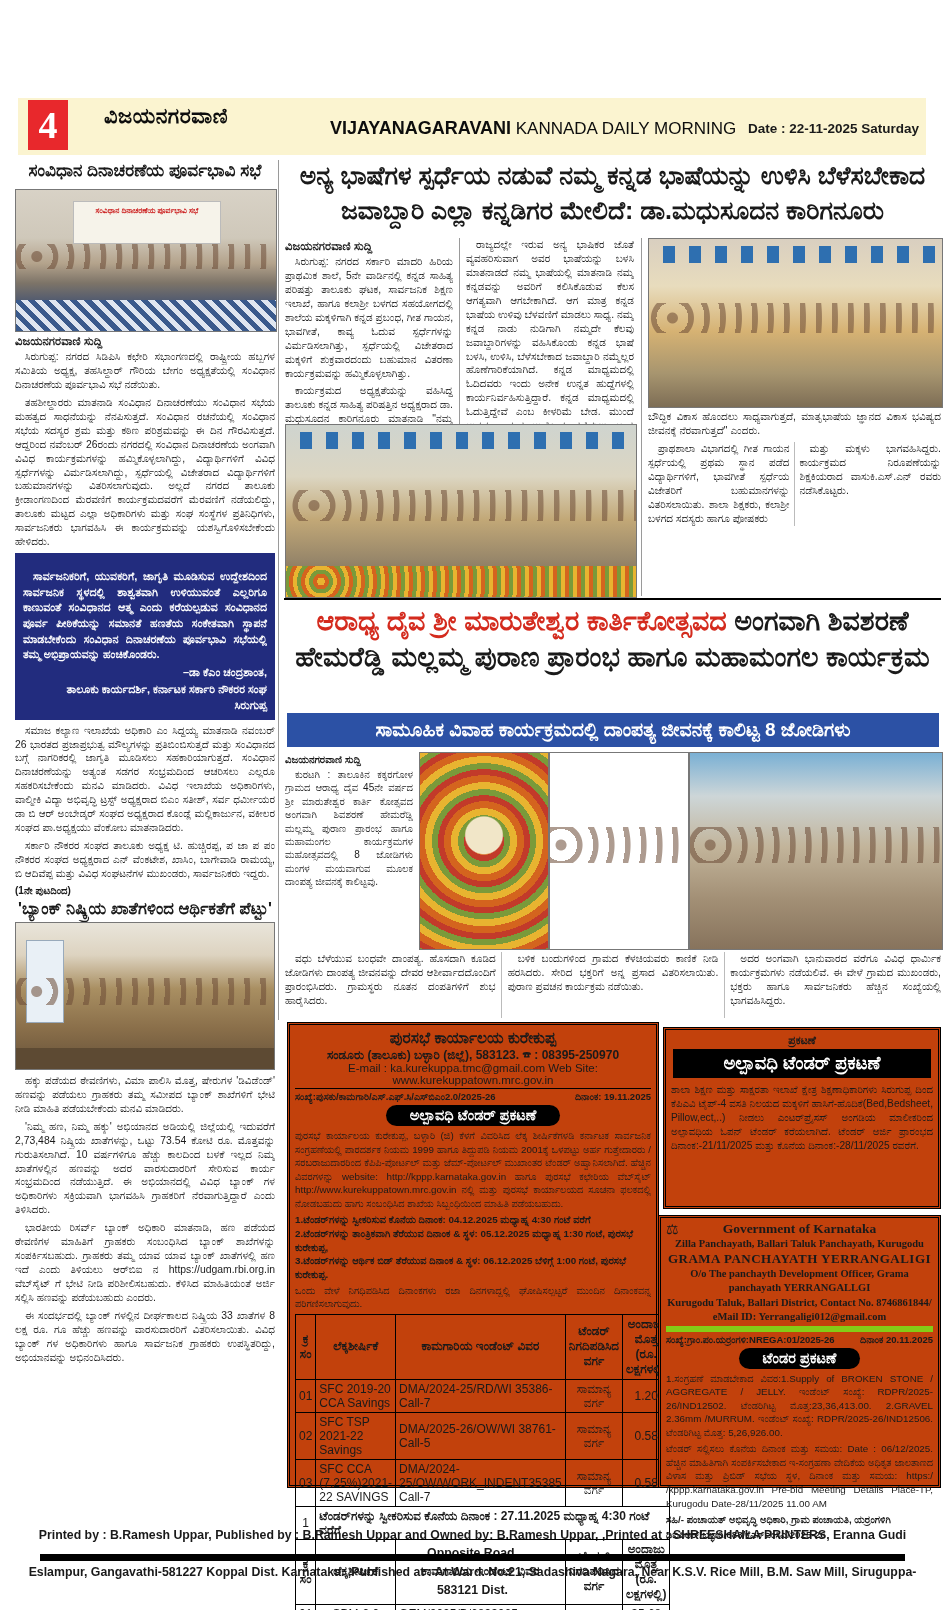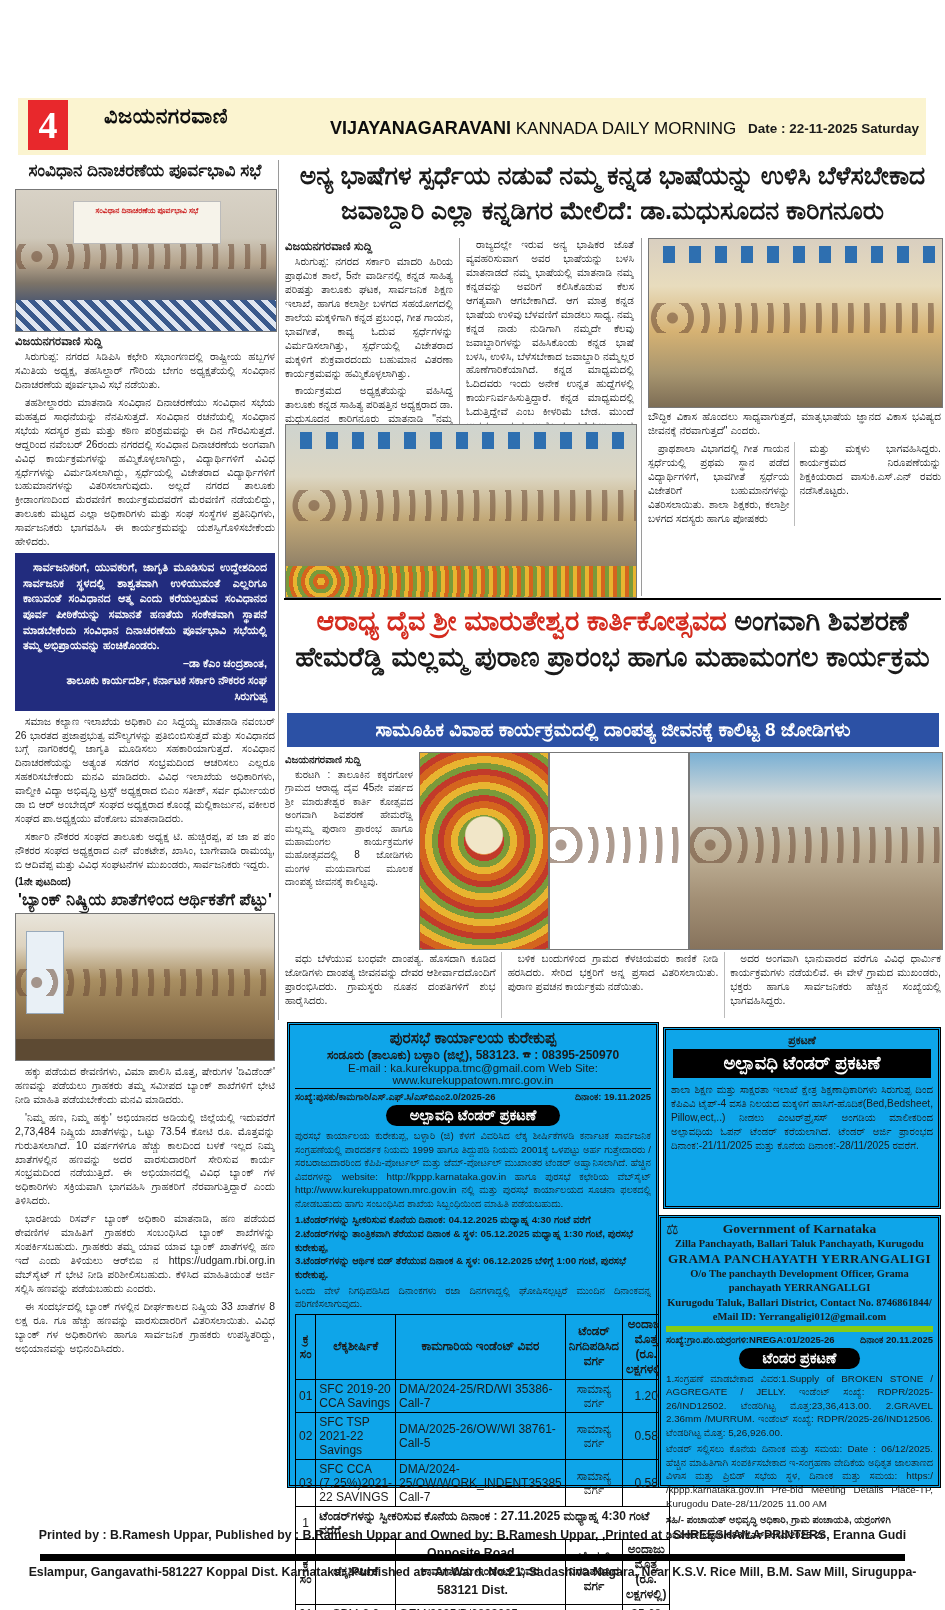--- a/index.html
+++ b/index.html
@@ -38,29 +38,29 @@
   .ph-flowers{position:absolute;left:0;bottom:0;width:100%;height:18%;
               background:repeating-radial-gradient(circle at 10% 50%,#e8b430 0 4px,#d4641e 4px 8px,#7a9a3a 8px 12px);}
   .ph-deity{background:
       radial-gradient(circle at 50% 42%,#f1e6c8 0 14%,transparent 15%),
       repeating-radial-gradient(circle at 50% 45%,#e8b430 0 7px,#d4641e 7px 14px,#c23a2a 14px 20px,#7a9a3a 20px 26px);}
   .ph-couples{background:linear-gradient(180deg,#cfd8e2 0%,#b9c4ce 18%,#cdb globalized 0,#c9b59a 42%,#b59a7a 70%,#97805f 100%);}
   .ph-crowd{background:linear-gradient(180deg,#7ab0d4 0%,#cdd6d8 22%,#c2b49a 48%,#a39076 74%,#87735c 100%);}
   .ph-heads{position:absolute;left:0;top:38%;width:100%;height:18%;
             background:repeating-radial-gradient(circle at 8% 50%,#6b4a35 0 5px,transparent 6px 16px);opacity:.55;}
   
-  .qbox{background:#222C7E;color:#fff;padding:7px 8px 6px 8px;margin:4px 0;}
+  .qbox{background:#222C7E;color:#fff;padding:16px 8px 6px 8px;margin:4px 0;}
   .qbox p{margin:0;font-size:11px;font-weight:bold;line-height:1.42;text-align:justify;}
   .qbox .sig{text-align:right;margin-top:2px;}
   
   .red-hl{font-size:27px;font-weight:bold;text-align:center;line-height:1.32;}
   .red-hl .rd{color:#D42B1E;}
   .blue-bar{background:#2C51A5;color:#fff;font-size:19px;font-weight:bold;text-align:center;line-height:34px;}
   
-  .tbox{border:3px double #000;background:#0ea5e9;padding:3px 5px;box-sizing:border-box;}
+  .tbox{border:3px double #000;background:#c2410c;padding:3px 5px;box-sizing:border-box;}
   .tbox .t-title{font-size:15.5px;font-weight:bold;text-align:center;margin:1px 0;}
   .tbox .t-addr{font-size:12px;font-weight:bold;text-align:center;}
   .tbox .t-mail{font-size:11.5px;text-align:center;border-bottom:1px solid #000;padding-bottom:2px;}
   .refrow{display:flex;justify-content:space-between;font-size:9.5px;font-weight:bold;margin:2px 0;}
   .pill{background:#000;color:#fff;font-size:14.5px;font-weight:bold;text-align:center;
         border-radius:15px;padding:2px 24px;width:fit-content;margin:2px auto 3px auto;}
   .tiny{font-size:9.8px;line-height:1.38;text-align:justify;margin:0 0 3px 0;}
   .dline{font-size:9.8px;font-weight:bold;line-height:1.4;margin:0;}
   table.tnd{border-collapse:collapse;width:100%;margin-top:3px;}
   table.tnd th,table.tnd td{border:1px solid #000;font-size:12px;padding:2px 3px;vertical-align:middle;}

